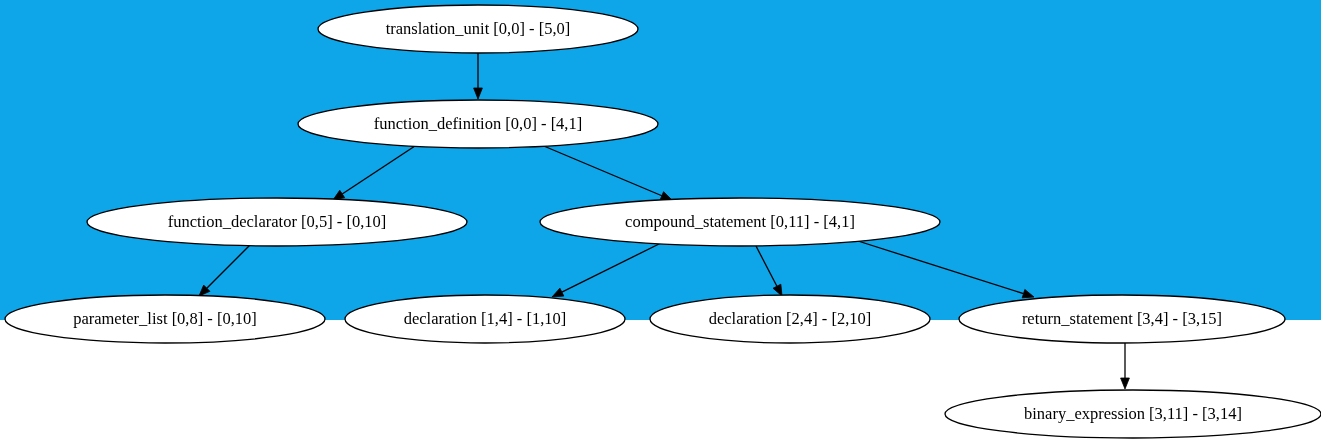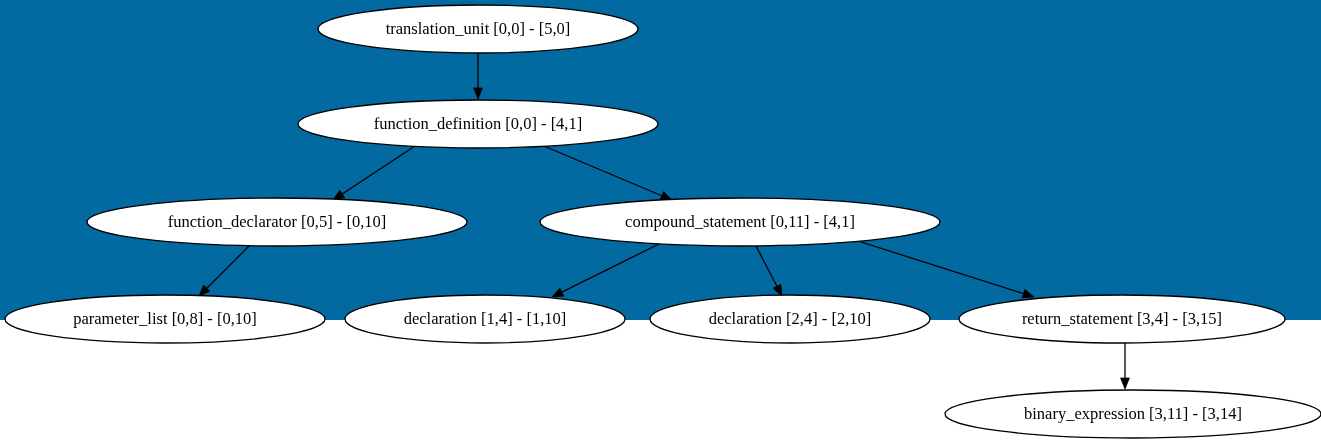--- a/index.html
+++ b/index.html
@@ -10,21 +10,21 @@
   body {
     width: 1321px;
     height: 443px;
     overflow: hidden;
     font-family: "Liberation Serif", "DejaVu Serif", serif;
   }
   #graph-root {
     position: relative;
     width: 1321px;
     height: 320px;
-    background: #0369a1;
+    background: #0ea5e9;
   }
   svg#ast-svg {
     display: block;
     width: 1321px;
     height: 443px;
   }
   .node-ellipse {
     fill: #ffffff;
     stroke: #000000;
     stroke-width: 1.3;

